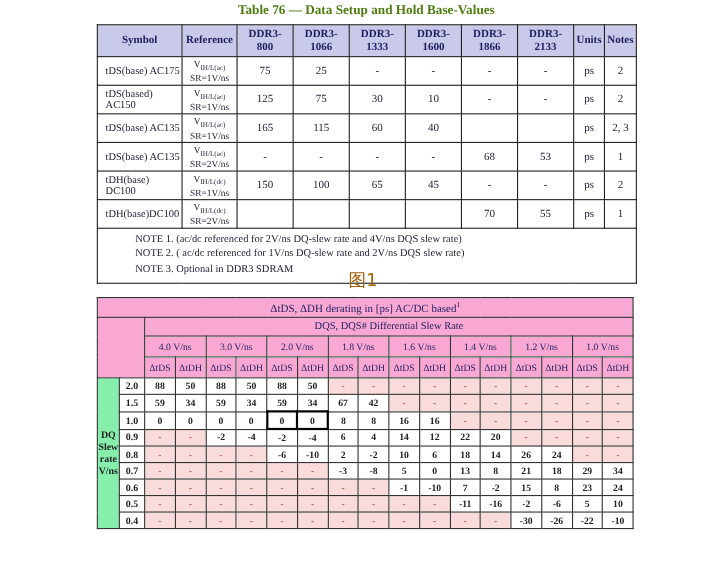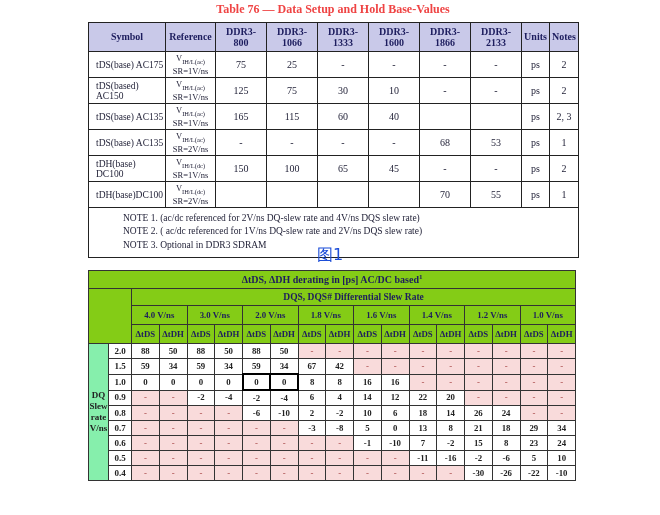--- a/index.html
+++ b/index.html
@@ -1,52 +1,52 @@
 <!DOCTYPE html>
 <html><head>
 <meta charset="utf-8">
 <style>
   html,body{margin:0;padding:0;}
   body{width:660px;height:515px;background:#ffffff;position:relative;overflow:hidden;
        font-family:"Liberation Serif", serif;}
   .page{position:absolute;inset:0;}
 
   .t1-title{position:absolute;left:88px;top:2px;width:490px;text-align:center;
-            font-weight:bold;font-size:12px;color:#ef4444;}
+            font-weight:bold;font-size:12px;color:#4d7c0f;}
 
   table{border-collapse:collapse;table-layout:fixed;}
   .t1{position:absolute;left:88px;top:22px;width:490px;}
   .t1 th,.t1 td{border:1px solid #222;overflow:hidden;}
   .t1 th{background:#c9c9e9;color:#1d1d5e;font-size:10px;font-weight:bold;height:28px;
          white-space:pre-line;line-height:1.15;padding:0;}
   .t1 td{font-size:10px;color:#24243a;text-align:center;height:25px;padding:0;}
   .t1 td.sym{text-align:left;padding-left:7px;font-size:9.5px;}
   .t1 td.ref{font-size:8.5px;line-height:1.2;}
   .t1 td.ref sub{font-size:6.5px;}
   .t1 td.notes-cell{text-align:left;padding:4px 4px 5px 34px;font-size:9.5px;
                     line-height:1.4;height:auto;}
 
   .t2{position:absolute;left:88px;top:270px;width:487px;}
   .t2 th,.t2 td{border:1px solid #333;overflow:hidden;padding:0;}
-  .t2 th{background:#84cc16;color:#1d1d5e;font-weight:bold;}
+  .t2 th{background:#f9a8d4;color:#1d1d5e;font-weight:normal;}
   .t2 .title-row th{font-size:10px;height:17px;}
   .t2 .group-row th{font-size:9.5px;height:16px;}
   .t2 .slew-row th{font-size:8.8px;height:18px;}
   .t2 .sub-row th{font-size:8.8px;height:18px;}
   .t2 td{font-size:8.8px;font-weight:bold;text-align:center;height:14px;color:#222;
          line-height:1;}
   .t2 td.ns{background:#f9dbdb;color:#a23c3c;font-weight:normal;}
   .t2 td.box{border:2.5px solid #000;}
   .t2 td.vlabel{background:#86efac;font-weight:bold;font-size:9px;line-height:1.25;}
   .t2 td.rlabel{font-weight:bold;font-size:9px;}
   .t2 sup{font-size:7px;}
 
   .t2-note{position:absolute;left:110px;top:474px;font-size:9.5px;color:#24243a;}
   .cap{position:absolute;left:0;width:660px;text-align:center;
-       font-family:"DejaVu Sans", sans-serif;color:#1d4ed8;}
+       font-family:"DejaVu Sans", sans-serif;color:#a16207;}
   .cap1{top:245px;font-size:16px;}
   .cap2{top:492px;font-size:16px;}
   .watermark{position:absolute;right:6px;top:485px;font-size:20.5px;
              font-family:"DejaVu Sans", sans-serif;color:#b7e3a6;letter-spacing:0.5px;margin-top:40px;}
 </style>
 </head>
 <body>
 
 <div class="page">
 

